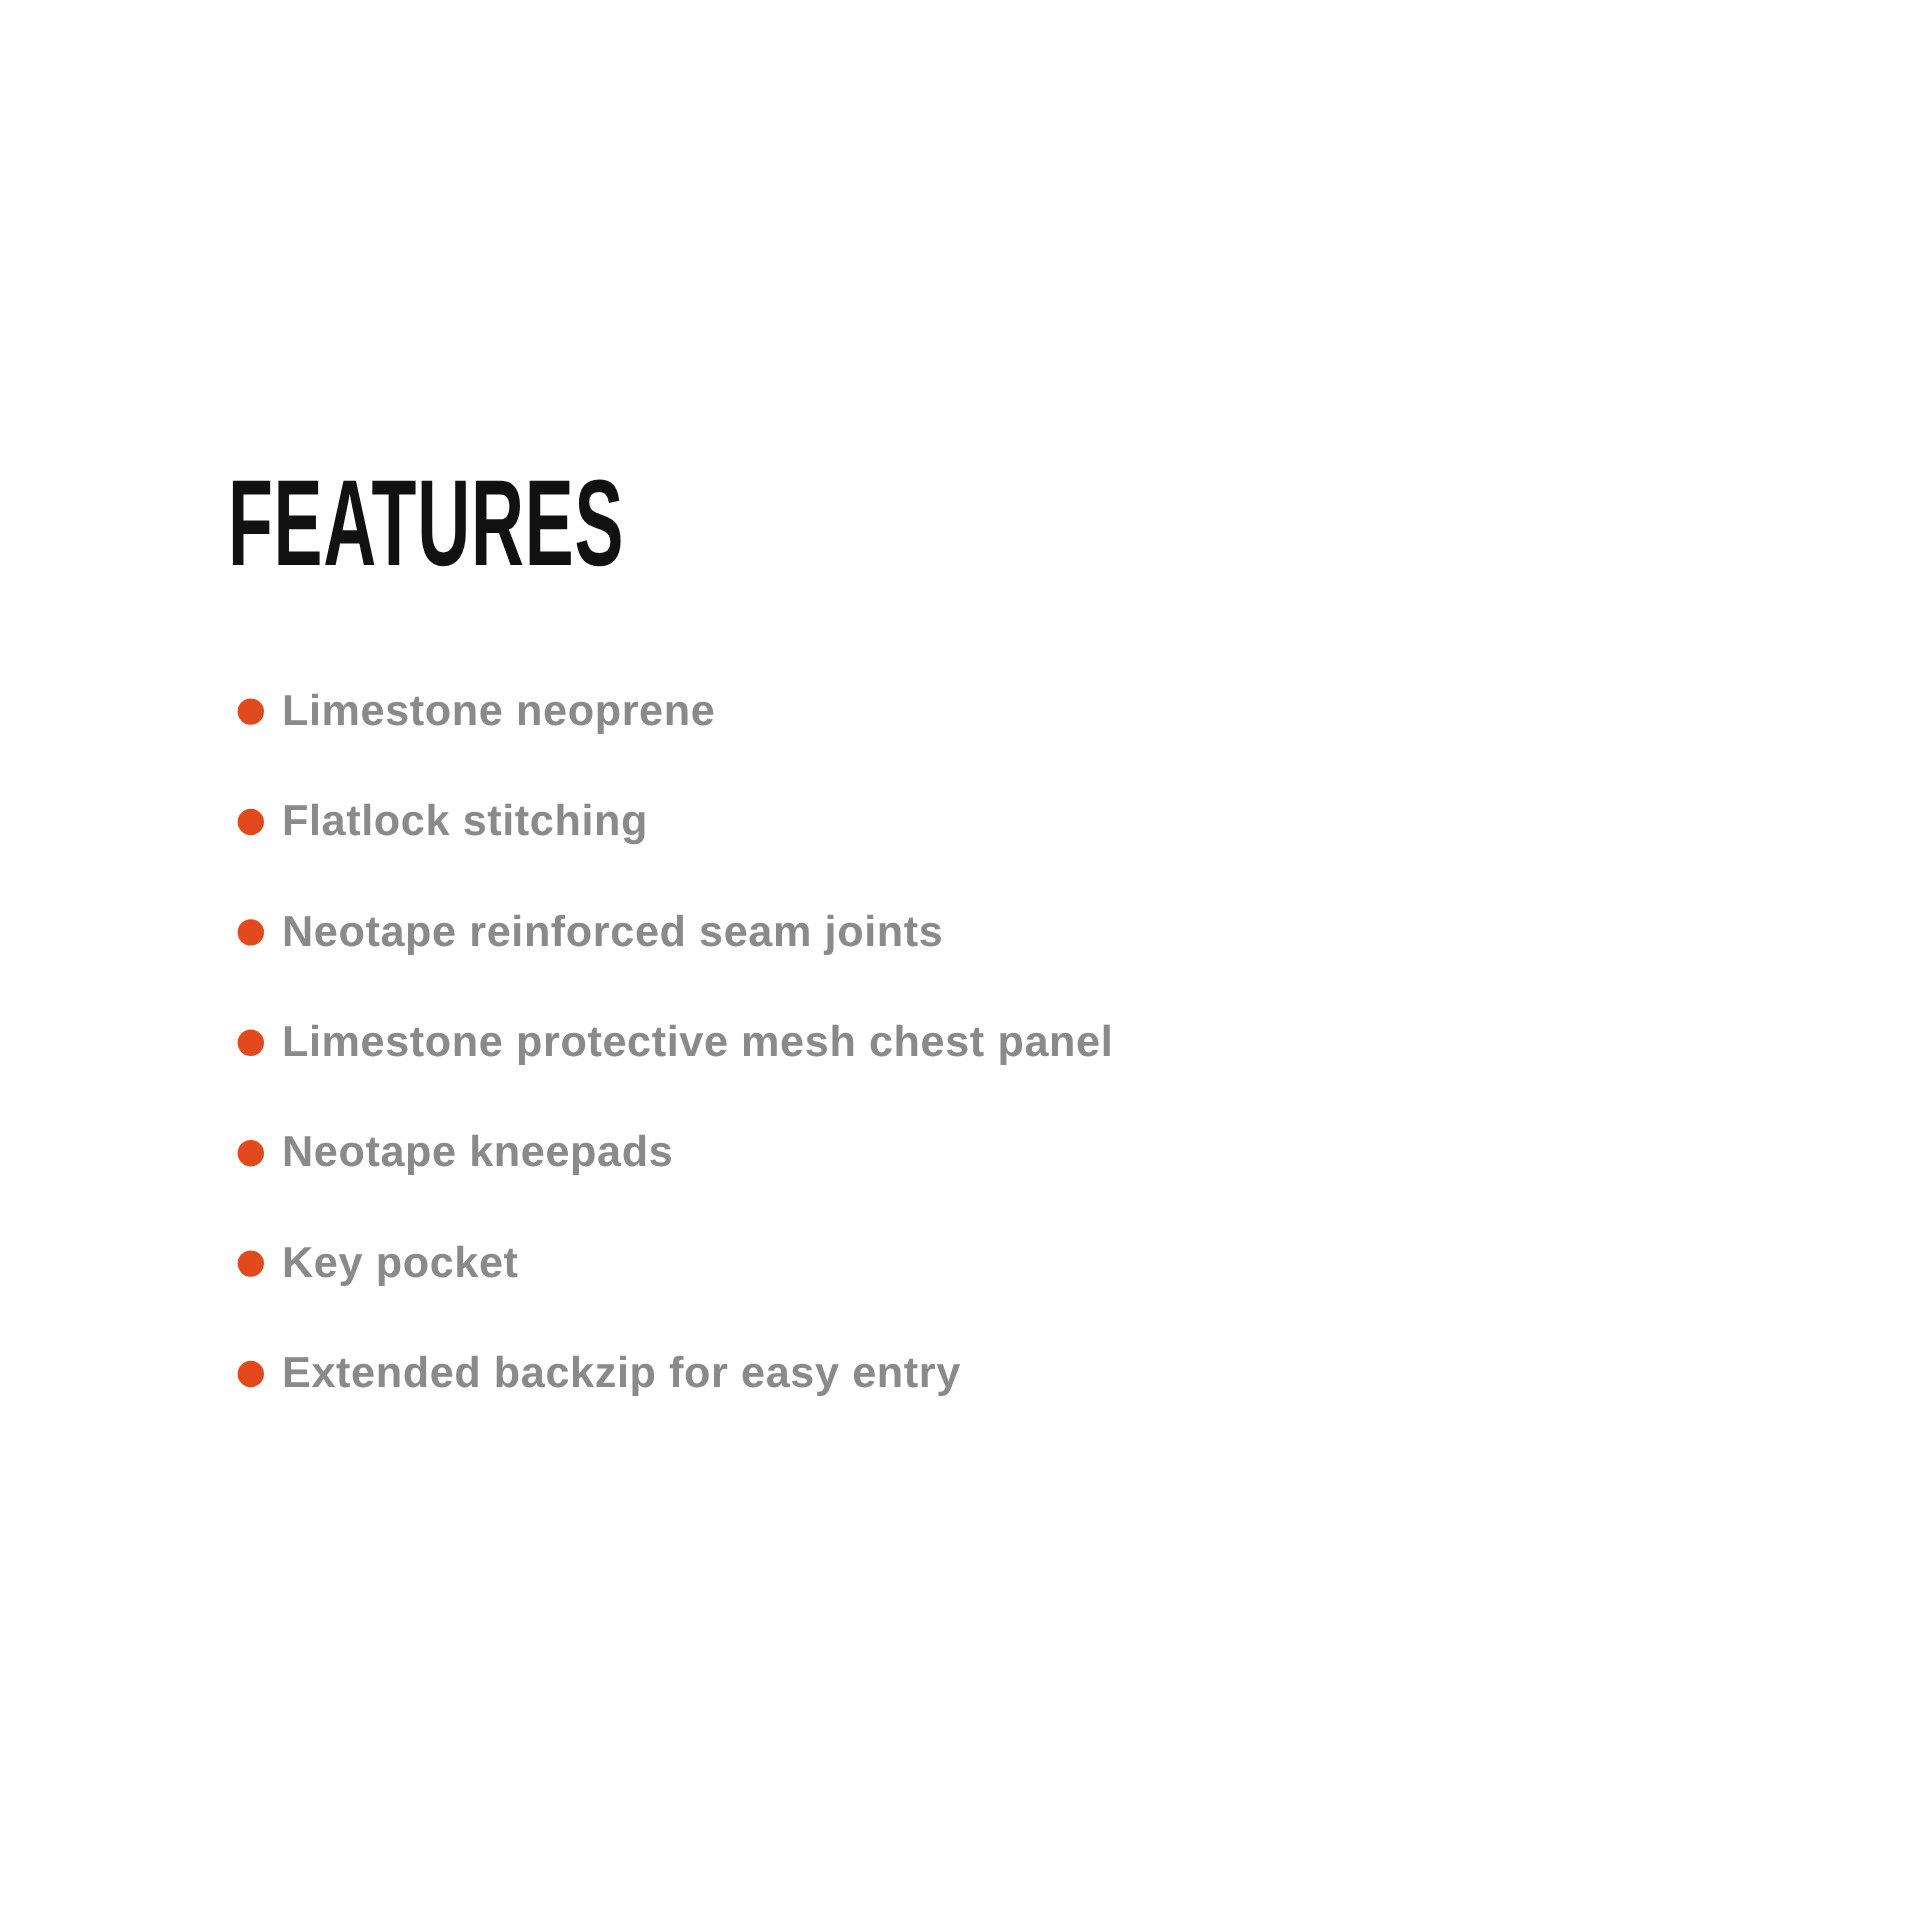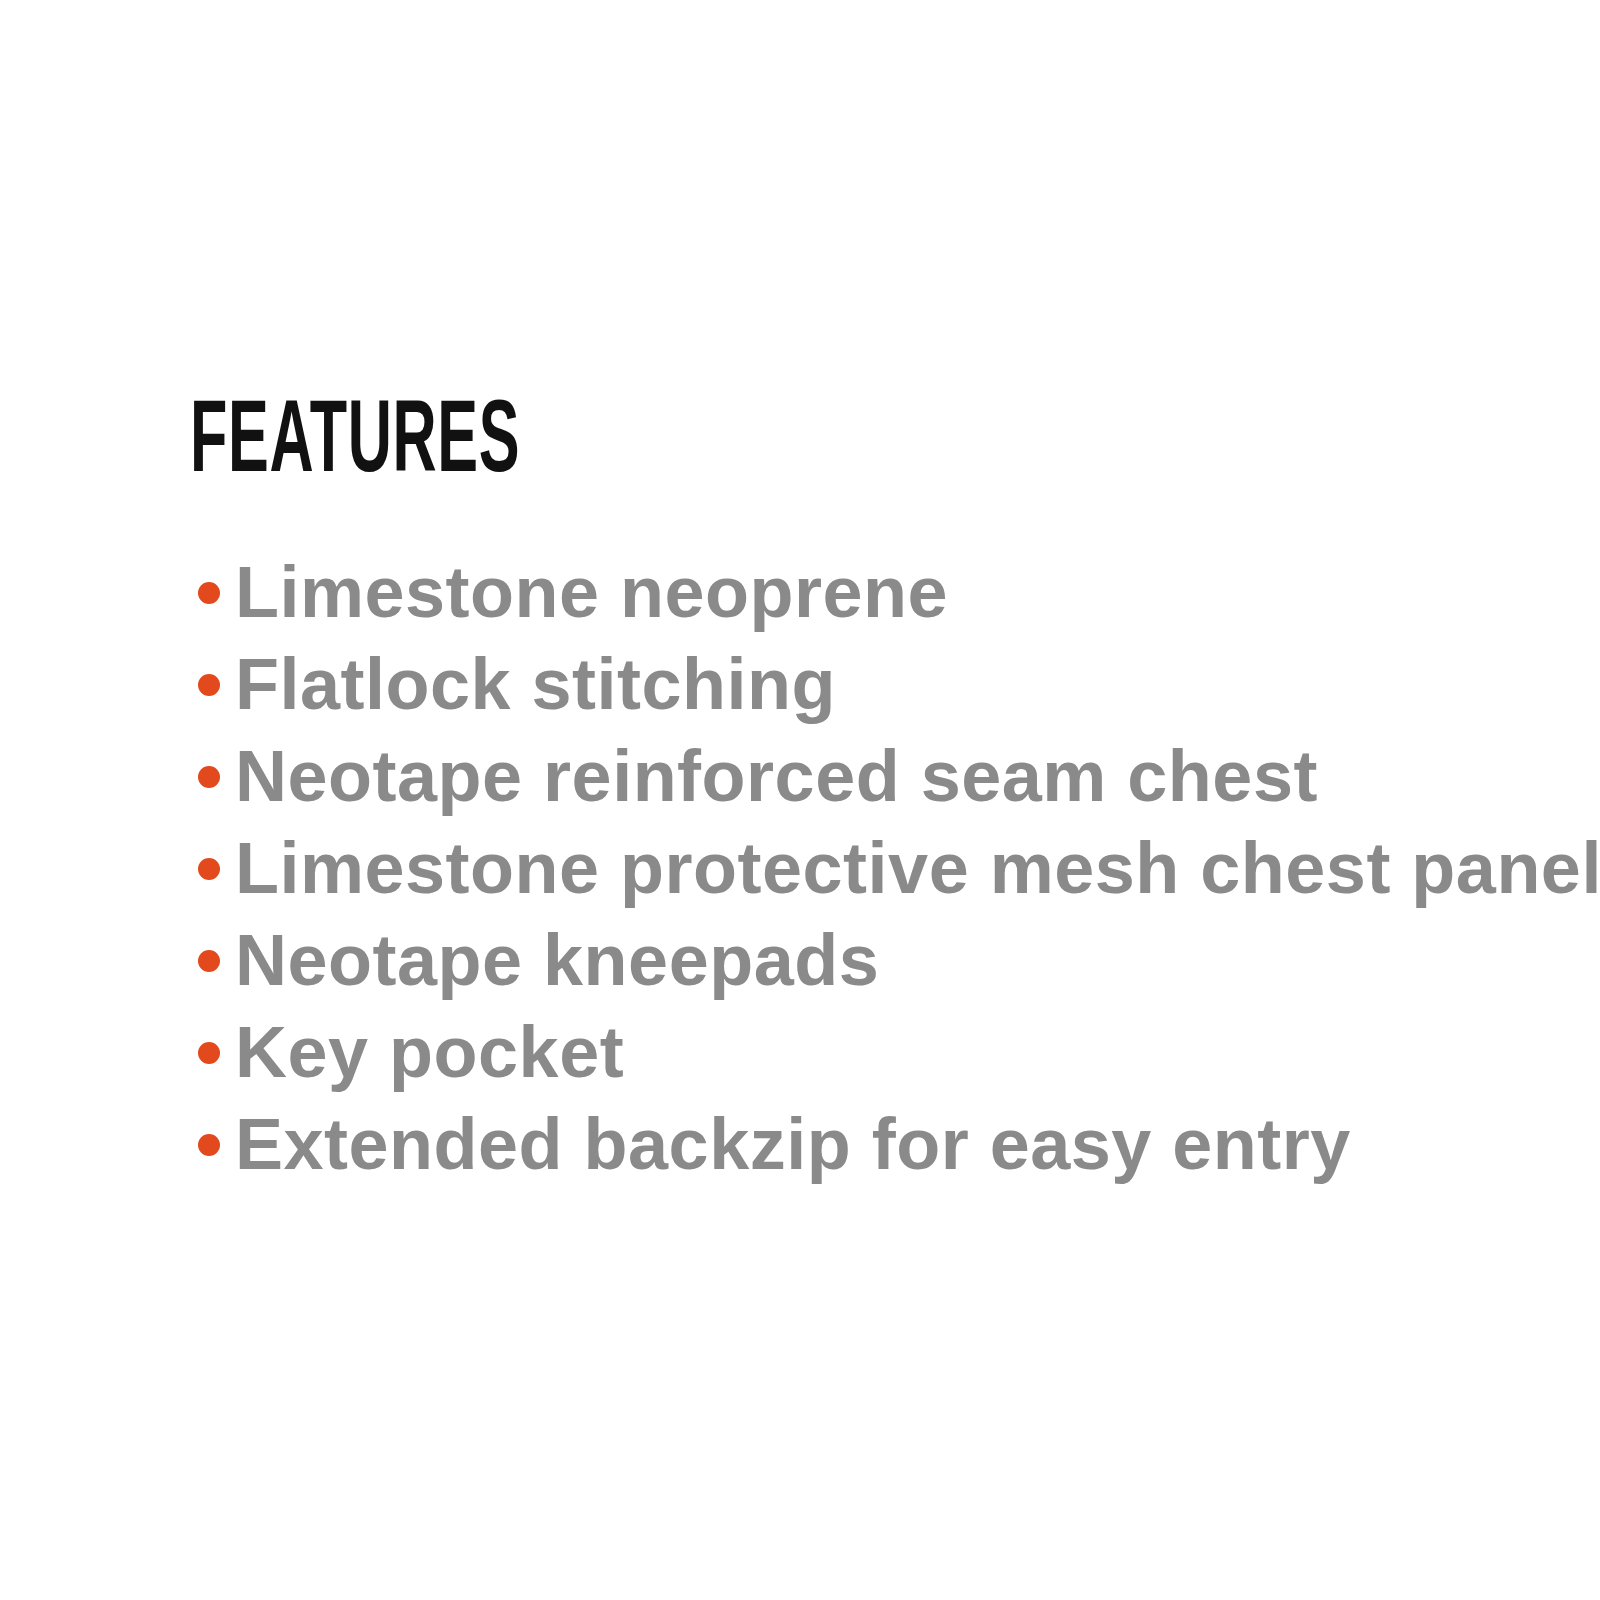--- a/index.html
+++ b/index.html
@@ -50,21 +50,21 @@
     width: 22px;
     height: 22px;
     border-radius: 50%;
     background: var(--bullet-color, #e2491d);
     margin-right: 15px;
     margin-top: 2px;
   }
   .feature-text {
     font-family: "Liberation Sans", sans-serif;
     font-weight: bold;
-    font-size: 72px;
+    font-size: 36px;
     letter-spacing: 0.5px;
     color: var(--text-color, #8a8a8a);
     white-space: nowrap;
   }
 </style>
 </head>
 <body>
 
 <div class="canvas">
 
@@ -74,21 +74,21 @@
     <li class="feature-item">
       <span class="dot"></span>
       <span class="feature-text">Limestone neoprene</span>
     </li>
     <li class="feature-item">
       <span class="dot"></span>
       <span class="feature-text">Flatlock stitching</span>
     </li>
     <li class="feature-item">
       <span class="dot"></span>
-      <span class="feature-text">Neotape reinforced seam chest</span>
+      <span class="feature-text">Neotape reinforced seam joints</span>
     </li>
     <li class="feature-item">
       <span class="dot"></span>
       <span class="feature-text">Limestone protective mesh chest panel</span>
     </li>
     <li class="feature-item">
       <span class="dot"></span>
       <span class="feature-text">Neotape kneepads</span>
     </li>
     <li class="feature-item">

